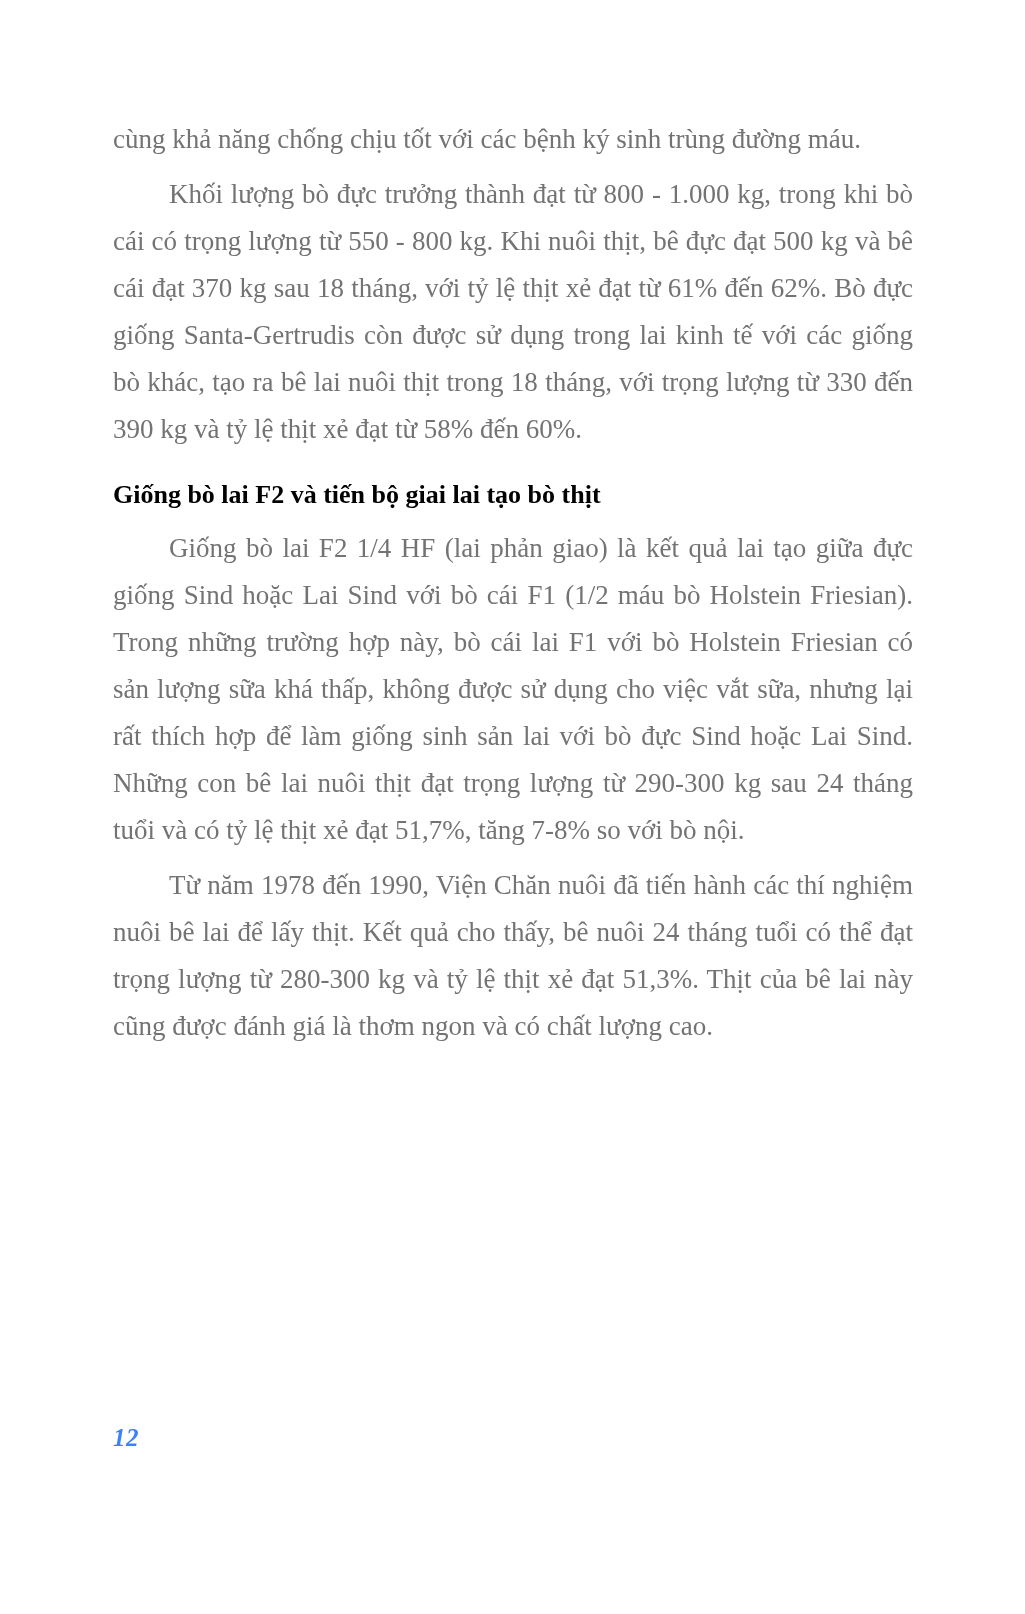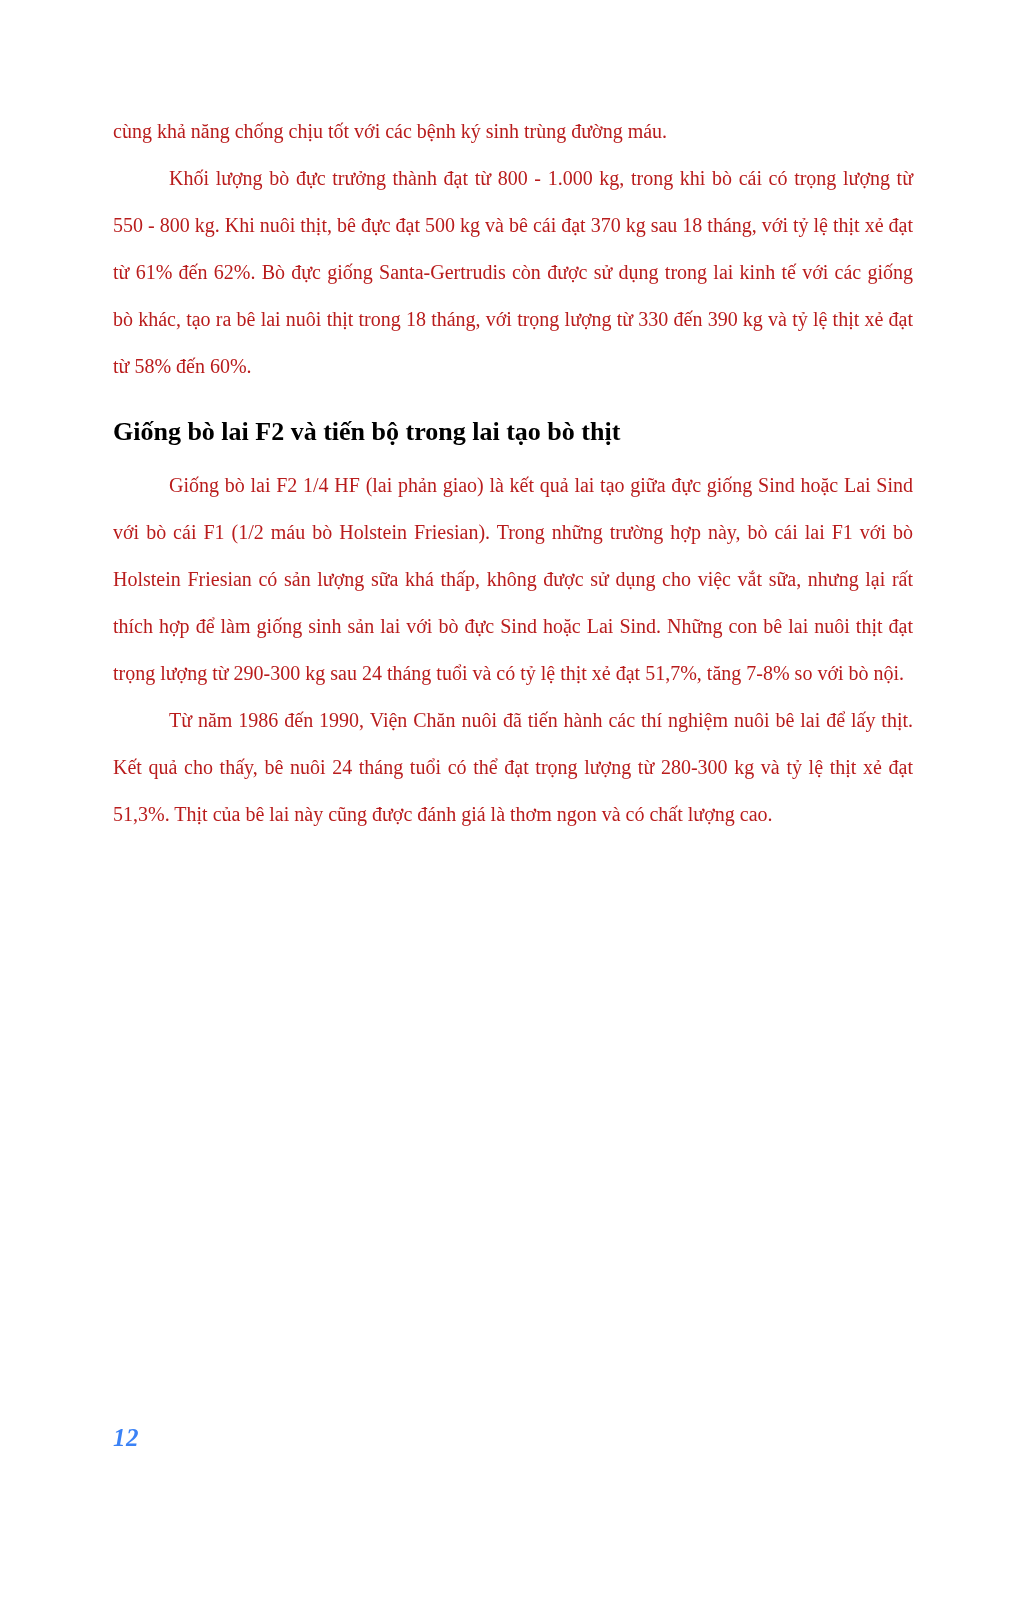--- a/index.html
+++ b/index.html
@@ -17,24 +17,24 @@
     box-sizing: border-box;
   }
   .content {
     position: absolute;
     left: 113px;
     top: 108px;
     width: 800px;
   }
   p.para {
     font-family: "Liberation Serif", serif;
-    font-size: 20px;
+    font-size: 27px;
     line-height: 47px;
-    color: #b91c1c;
-    margin: 0 0 0 0;
+    color: #737373;
+    margin: 8px 0 0 0;
     text-align: justify;
     text-justify: inter-word;
     text-indent: 56px;
     hyphens: none;
   }
   p.para.noindent {
     text-indent: 0;
   }
   h2.subhead {
     font-family: "Liberation Serif", serif;
@@ -62,23 +62,23 @@
 
 <div class="page">
 
   <div class="content">
 
     <p class="para noindent">cùng khả năng chống chịu tốt với các bệnh ký sinh trùng đường máu.</p>
 
     <p class="para">Khối lượng bò đực trưởng thành đạt từ 800 - 1.000 kg, trong khi bò cái có trọng lượng từ 550 - 800 kg. Khi nuôi thịt, bê đực đạt 500 kg và bê cái đạt 370 kg sau 18 tháng, với tỷ lệ thịt xẻ đạt từ 61% đến 62%. Bò đực giống Santa-Gertrudis còn được sử dụng trong lai kinh tế với các giống bò khác, tạo ra bê lai nuôi thịt trong 18 tháng, với trọng lượng từ 330 đến 390 kg và tỷ lệ thịt xẻ đạt từ 58% đến 60%.</p>
 
 
-    <h2 class="subhead">Giống bò lai F2 và tiến bộ trong lai tạo bò thịt</h2>
+    <h2 class="subhead">Giống bò lai F2 và tiến bộ giai lai tạo bò thịt</h2>
 
     <p class="para">Giống bò lai F2 1/4 HF (lai phản giao) là kết quả lai tạo giữa đực giống Sind hoặc Lai Sind với bò cái F1 (1/2 máu bò Holstein Friesian). Trong những trường hợp này, bò cái lai F1 với bò Holstein Friesian có sản lượng sữa khá thấp, không được sử dụng cho việc vắt sữa, nhưng lại rất thích hợp để làm giống sinh sản lai với bò đực Sind hoặc Lai Sind. Những con bê lai nuôi thịt đạt trọng lượng từ 290-300 kg sau 24 tháng tuổi và có tỷ lệ thịt xẻ đạt 51,7%, tăng 7-8% so với bò nội.</p>
 
-    <p class="para">Từ năm 1986 đến 1990, Viện Chăn nuôi đã tiến hành các thí nghiệm nuôi bê lai để lấy thịt. Kết quả cho thấy, bê nuôi 24 tháng tuổi có thể đạt trọng lượng từ 280-300 kg và tỷ lệ thịt xẻ đạt 51,3%. Thịt của bê lai này cũng được đánh giá là thơm ngon và có chất lượng cao.</p>
+    <p class="para">Từ năm 1978 đến 1990, Viện Chăn nuôi đã tiến hành các thí nghiệm nuôi bê lai để lấy thịt. Kết quả cho thấy, bê nuôi 24 tháng tuổi có thể đạt trọng lượng từ 280-300 kg và tỷ lệ thịt xẻ đạt 51,3%. Thịt của bê lai này cũng được đánh giá là thơm ngon và có chất lượng cao.</p>
 
   </div>
 
   <div class="page-number">12</div>
 
 </div>
 
 </body></html>

